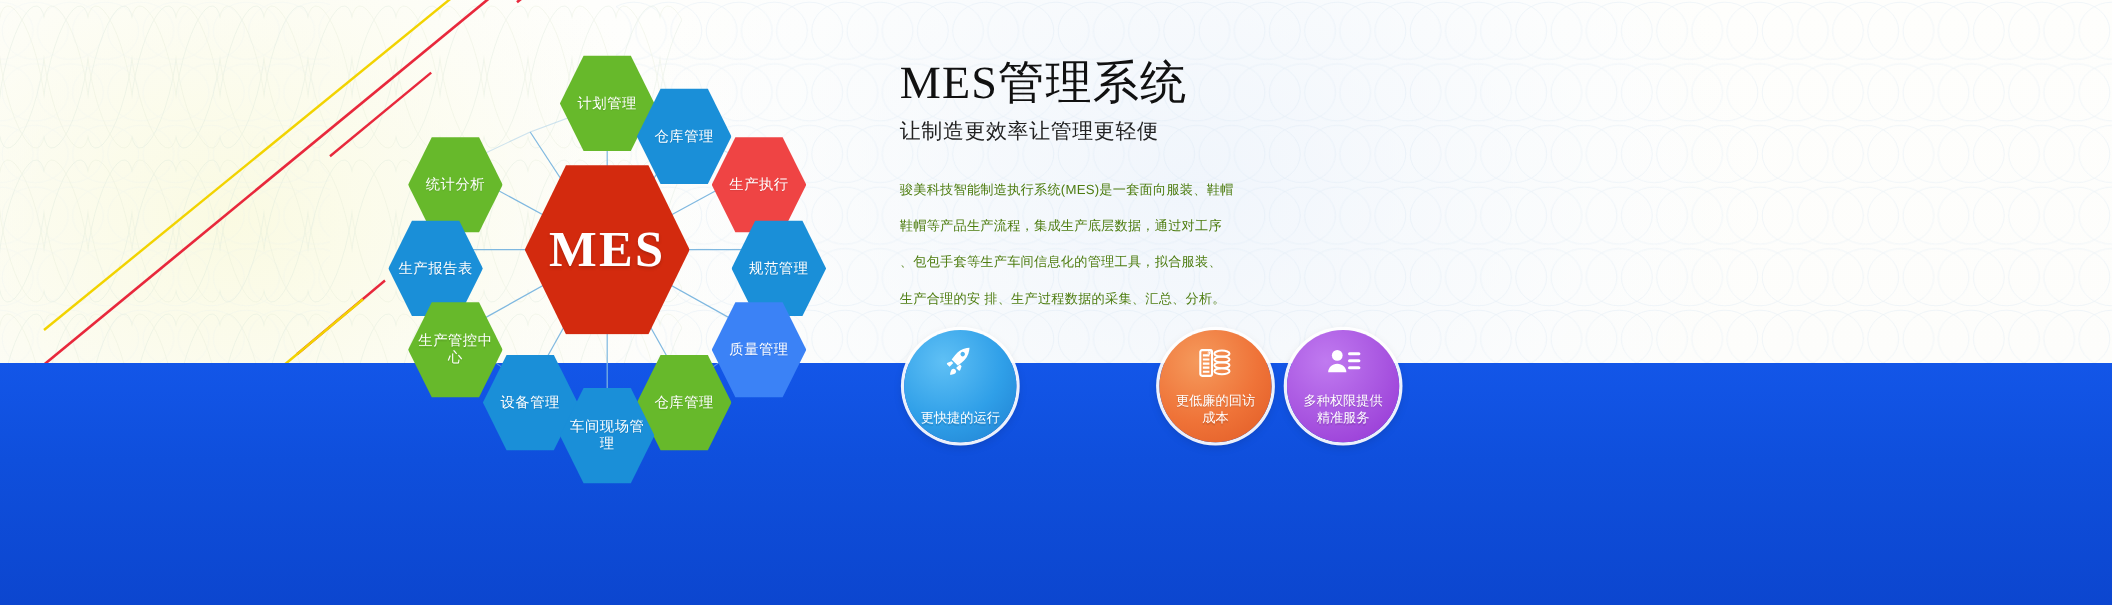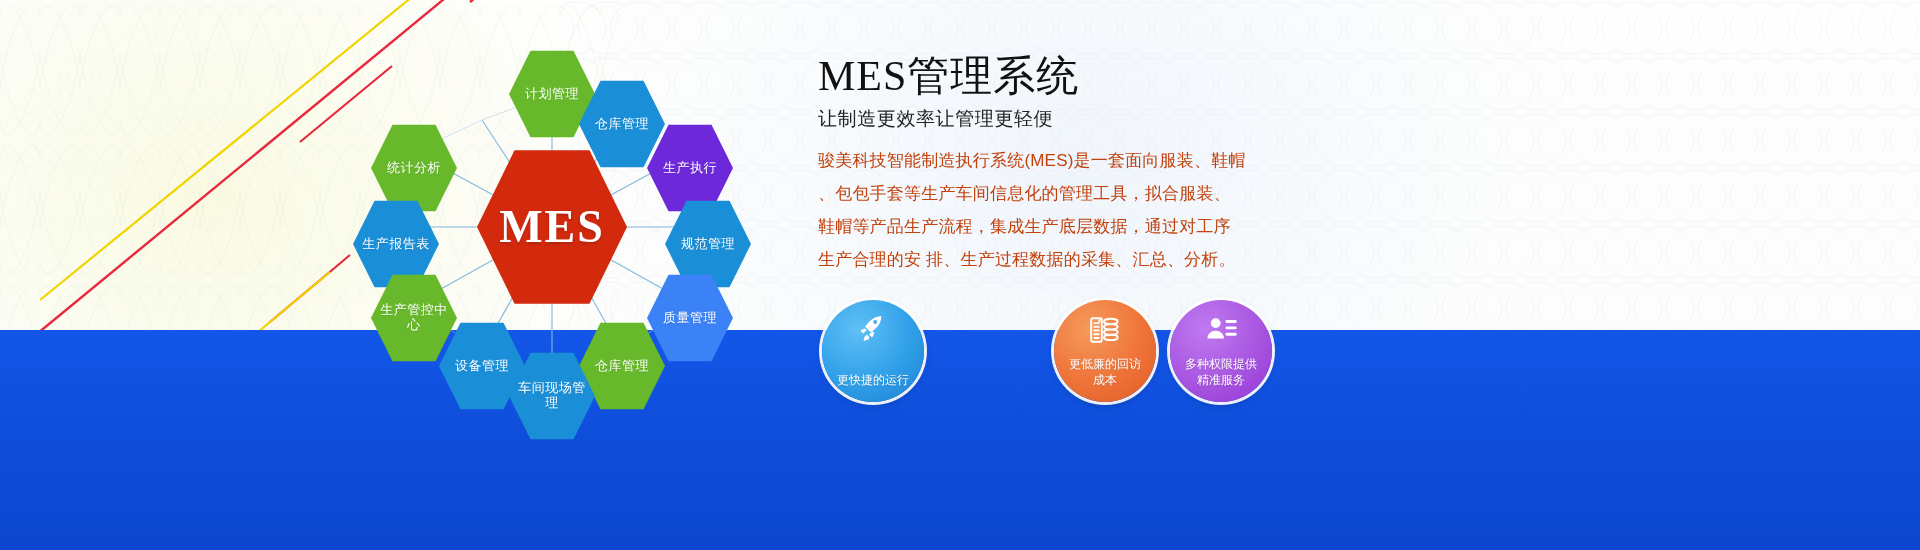--- a/index.html
+++ b/index.html
@@ -70,22 +70,22 @@
   #panel h1 {
     font-family:"Liberation Serif","DejaVu Serif",serif;
     font-size:42px; font-weight:400; color:#111; letter-spacing:1px;
     line-height:1.15;
   }
   #panel h2 {
     font-size:19px; font-weight:400; color:#222; letter-spacing:.6px;
     margin-top:6px;
   }
   #panel p {
-    margin-top:12px;
-    font-size:17px; line-height:33px; color:#c2410c;
+    margin-top:24px;
+    font-size:12px; line-height:33px; color:#4d7c0f;
     letter-spacing:.2px;
   }
   #panel p .ln { display:block; }
   #panel p .ln.i1 { text-indent:0; }
 
   
   #circles { position:absolute; left:822px; top:300px; width:520px; height:110px; }
   .circle {
     position:absolute; top:0;
     width:102px; height:102px; border-radius:50%;
@@ -172,21 +172,21 @@
 
 
     <div class="hex small" style="left:249px; top:56px;  background:#1a8fd8;">
       <span>仓库管理</span>
     </div>
 
     <div class="hex small" style="left:41px;  top:100px; background:#67b92b;">
       <span>统计分析</span>
     </div>
 
-    <div class="hex small" style="left:317px; top:100px; background:#6d28d9;">
+    <div class="hex small" style="left:317px; top:100px; background:#ef4444;">
       <span>生产执行</span>
     </div>
 
     <div class="hex small" style="left:23px;  top:176px; background:#1a8fd8;">
       <span>生产报告表</span>
     </div>
 
     <div class="hex small" style="left:335px; top:176px; background:#1a8fd8;">
       <span>规范管理</span>
     </div>
@@ -214,22 +214,22 @@
     <div class="hex center" style="left:147px; top:125px; background:#d32a0e;font-family:Liberation Serif, serif;">
       <span>MES</span>
     </div>
   </div>
 
   <div id="panel">
     <h1>MES管理系统</h1>
     <h2>让制造更效率让管理更轻便</h2>
     <p>
       <span class="ln i1">骏美科技智能制造执行系统(MES)是一套面向服装、鞋帽</span>
+      <span class="ln">鞋帽等产品生产流程，集成生产底层数据，通过对工序</span>
       <span class="ln">、包包手套等生产车间信息化的管理工具，拟合服装、</span>
-      <span class="ln">鞋帽等产品生产流程，集成生产底层数据，通过对工序</span>
       <span class="ln">生产合理的安 排、生产过程数据的采集、汇总、分析。</span>
     </p>
   </div>
 
   <div id="circles">
 
     <div class="circle c1">
       <svg class="ico" viewBox="0 0 32 32">
         <path fill="#fff" d="M21.5 3.2c-4.2.6-7.6 3-10.2 6.3l-2.7 3.5 5.2 5.2 3.5-2.7c3.3-2.6 5.7-6 6.3-10.2l.3-2.4-2.4.3zm-2.1 6.6a1.9 1.9 0 1 1-2.7-2.7 1.9 1.9 0 0 1 2.7 2.7z"></path>
         <path fill="#fff" d="M8.4 14.6l-3.2 1.1c-.7.2-.9 1.1-.4 1.6l2 2 3.2-3.2-1.6-1.5zM16 21.9l1.1-3.2-1.5-1.6-3.2 3.2 2 2c.5.5 1.4.3 1.6-.4z"></path>

